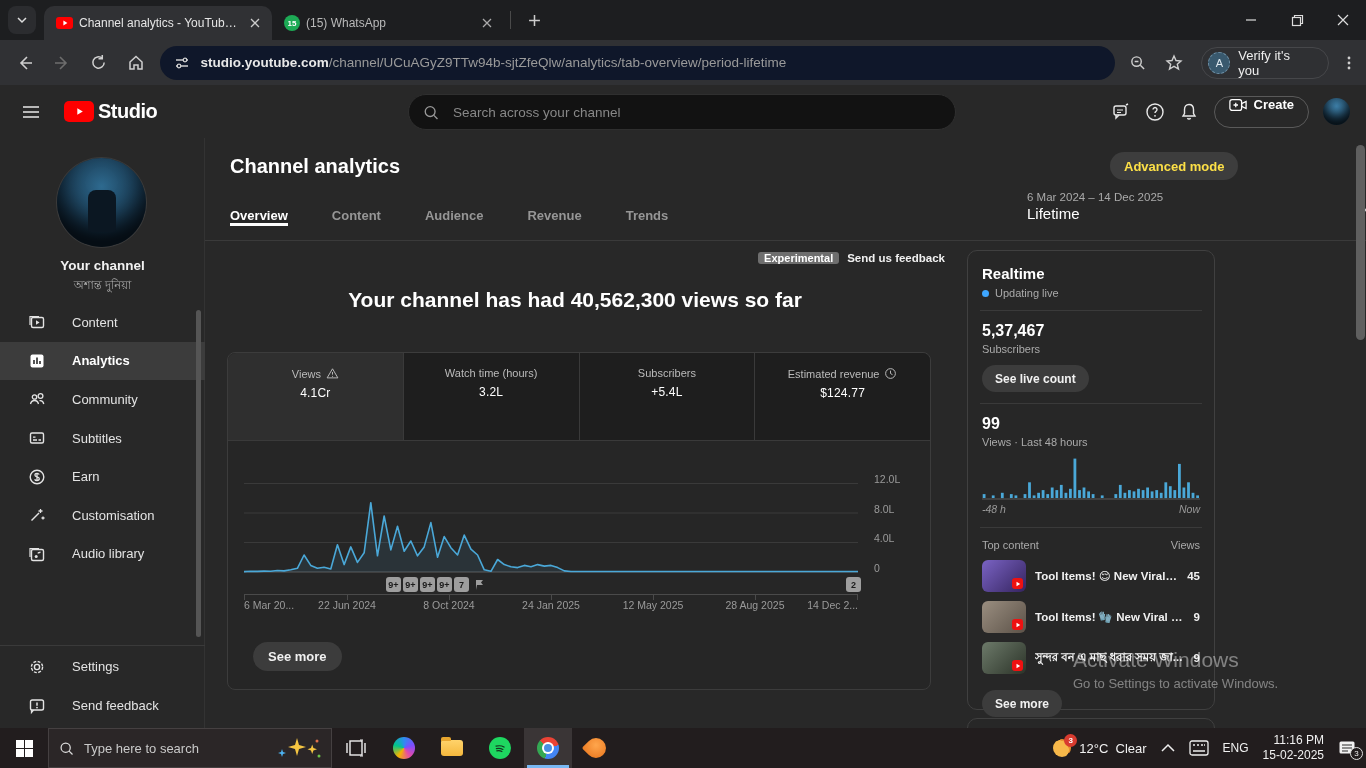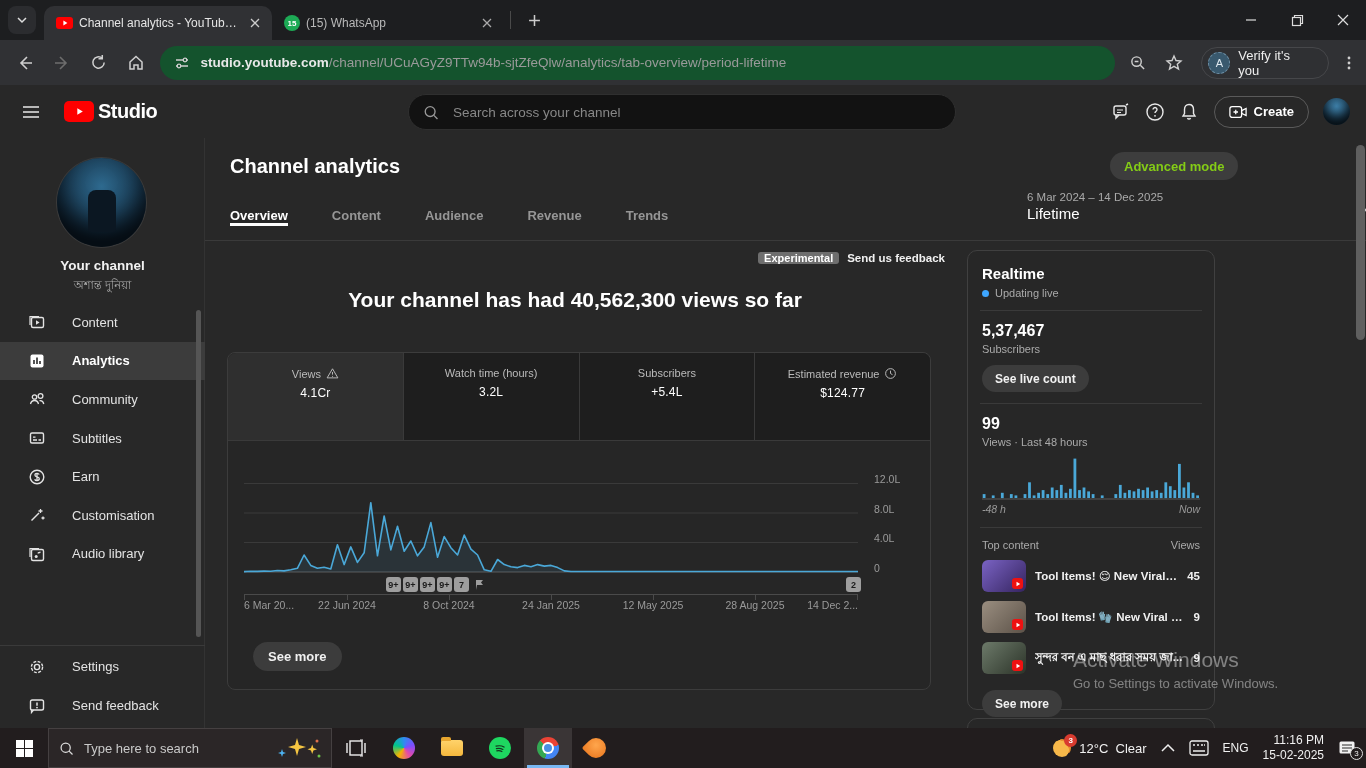--- a/index.html
+++ b/index.html
@@ -16,56 +16,56 @@
   .tab.inactive .tab-title{color:#b9b9b9;}
   .tab-close{width:18px;height:18px;border-radius:50%;display:flex;align-items:center;justify-content:center;}
   .yt-fav{width:17px;height:12px;background:#f00;border-radius:3px;display:flex;align-items:center;justify-content:center;flex:none;}
   .wa-fav{width:16px;height:16px;border-radius:50%;background:#1daa55;color:#fff;font-size:8px;font-weight:bold;display:flex;align-items:center;justify-content:center;flex:none;}
   .tab-divider{width:1px;height:18px;background:#4a4a4a;margin:0 6px;}
   #win-controls{margin-left:auto;display:flex;height:40px;}
   .winbtn{width:46px;height:40px;display:flex;align-items:center;justify-content:center;}
   
   #toolbar{position:absolute;left:0;top:40px;width:1366px;height:45px;background:#303134;display:flex;align-items:center;}
   .tb-ico{width:34px;height:34px;display:flex;align-items:center;justify-content:center;border-radius:50%;margin-left:3px;}
-  #addressbar{width:958px;height:34px;margin-left:8px;background:#14532d;border-radius:17px;display:flex;align-items:center;padding:0 14px;}
+  #addressbar{width:958px;height:34px;margin-left:8px;background:#0f172a;border-radius:17px;display:flex;align-items:center;padding:0 14px;}
   #url{font-size:13.5px;white-space:nowrap;overflow:hidden;margin-left:10px;}
   #url .host{color:#e8e8e8;font-weight:bold;}
   #url .path{color:#9a9a9a;}
   #verify-pill{height:32px;background:#2f3033;border:1px solid #46474a;border-radius:16px;display:flex;align-items:center;padding:0 14px 0 6px;margin-left:10px;}
   .mini-avatar{width:22px;height:22px;border-radius:50%;background:#39596e;color:#dfe9f0;font-size:11px;display:flex;align-items:center;justify-content:center;margin-right:8px;border:1px dashed #6d8fa5;}
   
   #studio-header{position:absolute;left:0;top:85px;width:1366px;height:53px;background:#282828;display:flex;align-items:center;}
   #yt-logo{width:30px;height:21px;background:#f00;border-radius:5px;display:flex;align-items:center;justify-content:center;}
   #brand{font-size:20px;font-weight:bold;letter-spacing:-0.5px;margin-left:4px;color:#fff;}
   #studio-search{position:absolute;left:408px;top:9px;width:548px;height:36px;background:#121212;border:1px solid #2f2f2f;border-radius:18px;display:flex;align-items:center;padding:0 14px;}
   #studio-search input{background:transparent;border:none;outline:none;color:#eee;font-size:13.5px;width:100%;margin-left:12px;}
   #studio-search input::placeholder{color:#888;}
   .hdr-ico{width:34px;height:34px;display:flex;align-items:center;justify-content:center;}
-  #create-btn{height:32px;border:1px solid #5a5a5a;border-radius:16px;display:flex;align-items:center;padding:0 14px;gap:7px;font-size:13px;font-weight:bold;color:#fff;margin:0 14px 0 8px;}
+  #create-btn{height:32px;border:1px solid #5a5a5a;border-radius:16px;display:flex;padding:0 14px;gap:7px;font-size:13px;font-weight:bold;color:#fff;margin:0 14px 0 8px;}
   #hdr-avatar{width:27px;height:27px;border-radius:50%;background:radial-gradient(circle at 50% 30%,#3d7ea6,#142c3e 75%);box-shadow:inset 0 -8px 8px rgba(0,0,0,.6);}
   
   #sidebar{position:absolute;left:0;top:138px;width:205px;height:590px;background:#282828;border-right:1px solid #333;}
   #ch-avatar{position:absolute;left:57px;top:20px;width:89px;height:89px;border-radius:50%;background:radial-gradient(circle at 50% 32%,#2e6a8f,#0f2335 72%);box-shadow:inset 0 -20px 22px rgba(0,0,0,.65),0 0 0 1px #3a3a3a;}
   #ch-sil{position:absolute;left:88px;top:52px;width:28px;height:42px;background:#0b1722;border-radius:8px 8px 3px 3px;}
   #ch-label{position:absolute;top:120px;width:205px;text-align:center;font-size:13.5px;font-weight:bold;color:#f1f1f1;}
   #ch-name{position:absolute;top:139px;width:205px;text-align:center;font-size:11.5px;color:#aaa;}
   #nav{position:absolute;left:0;top:165px;width:205px;}
   .nav-item{height:38.6px;display:flex;align-items:center;padding-left:28px;gap:26px;font-size:13px;color:#e3e3e3;}
   .nav-item.active{background:#3c3c3c;font-weight:bold;color:#fff;}
   #nav-footer{position:absolute;left:0;top:507px;width:205px;border-top:1px solid #3a3a3a;padding-top:1px;}
   #nav-footer .nav-item{height:39px;}
   .sb-scroll{position:absolute;left:196px;top:172px;width:5px;height:327px;border-radius:3px;background:#555;}
   
   #main{position:absolute;left:205px;top:138px;width:1161px;height:590px;}
   #page-title{position:absolute;left:25px;top:17px;font-size:20px;font-weight:bold;color:#fff;}
   #an-tabs{position:absolute;left:25px;top:70px;display:flex;gap:44px;font-size:13px;font-weight:bold;color:#969696;}
   .an-tab{padding-bottom:0;position:relative;}
   .an-tab.active{color:#fff;border-bottom:3px solid #fff;}
   #tabs-divider{position:absolute;left:0;top:102px;width:1161px;height:1px;background:#3a3a3a;}
-  #advanced-mode{position:absolute;left:905px;top:14px;height:28px;background:#3d3d3d;border-radius:14px;display:flex;align-items:center;padding:12px 14px;font-size:13px;font-weight:bold;color:#84cc16;}
+  #advanced-mode{position:absolute;left:905px;top:14px;height:28px;background:#3d3d3d;border-radius:14px;display:flex;align-items:center;padding:12px 14px;font-size:13px;font-weight:bold;color:#fde047;}
   #daterange{position:absolute;left:822px;top:53px;width:310px;}
   #daterange .dr{font-size:11.5px;color:#aaa;}
   #daterange .period{font-size:15px;color:#fff;margin-top:2px;}
   #period-chevron{position:absolute;right:-42px;top:10px;}
   #exp-row{position:absolute;left:0;top:114px;width:740px;display:flex;justify-content:flex-end;align-items:center;gap:8px;}
   #exp-badge{background:#6e6e6e;color:#fff;font-size:11px;font-weight:bold;border-radius:3px;padding:0 6px;}
   #exp-fb{font-size:11.5px;font-weight:bold;color:#f1f1f1;}
   #headline{position:absolute;left:0;top:150px;width:740px;text-align:center;font-size:21px;font-weight:bold;color:#fff;}
   
   #card{position:absolute;left:22px;top:214px;width:704px;height:338px;background:#262626;border:1px solid #3c3c3c;border-radius:8px;}

